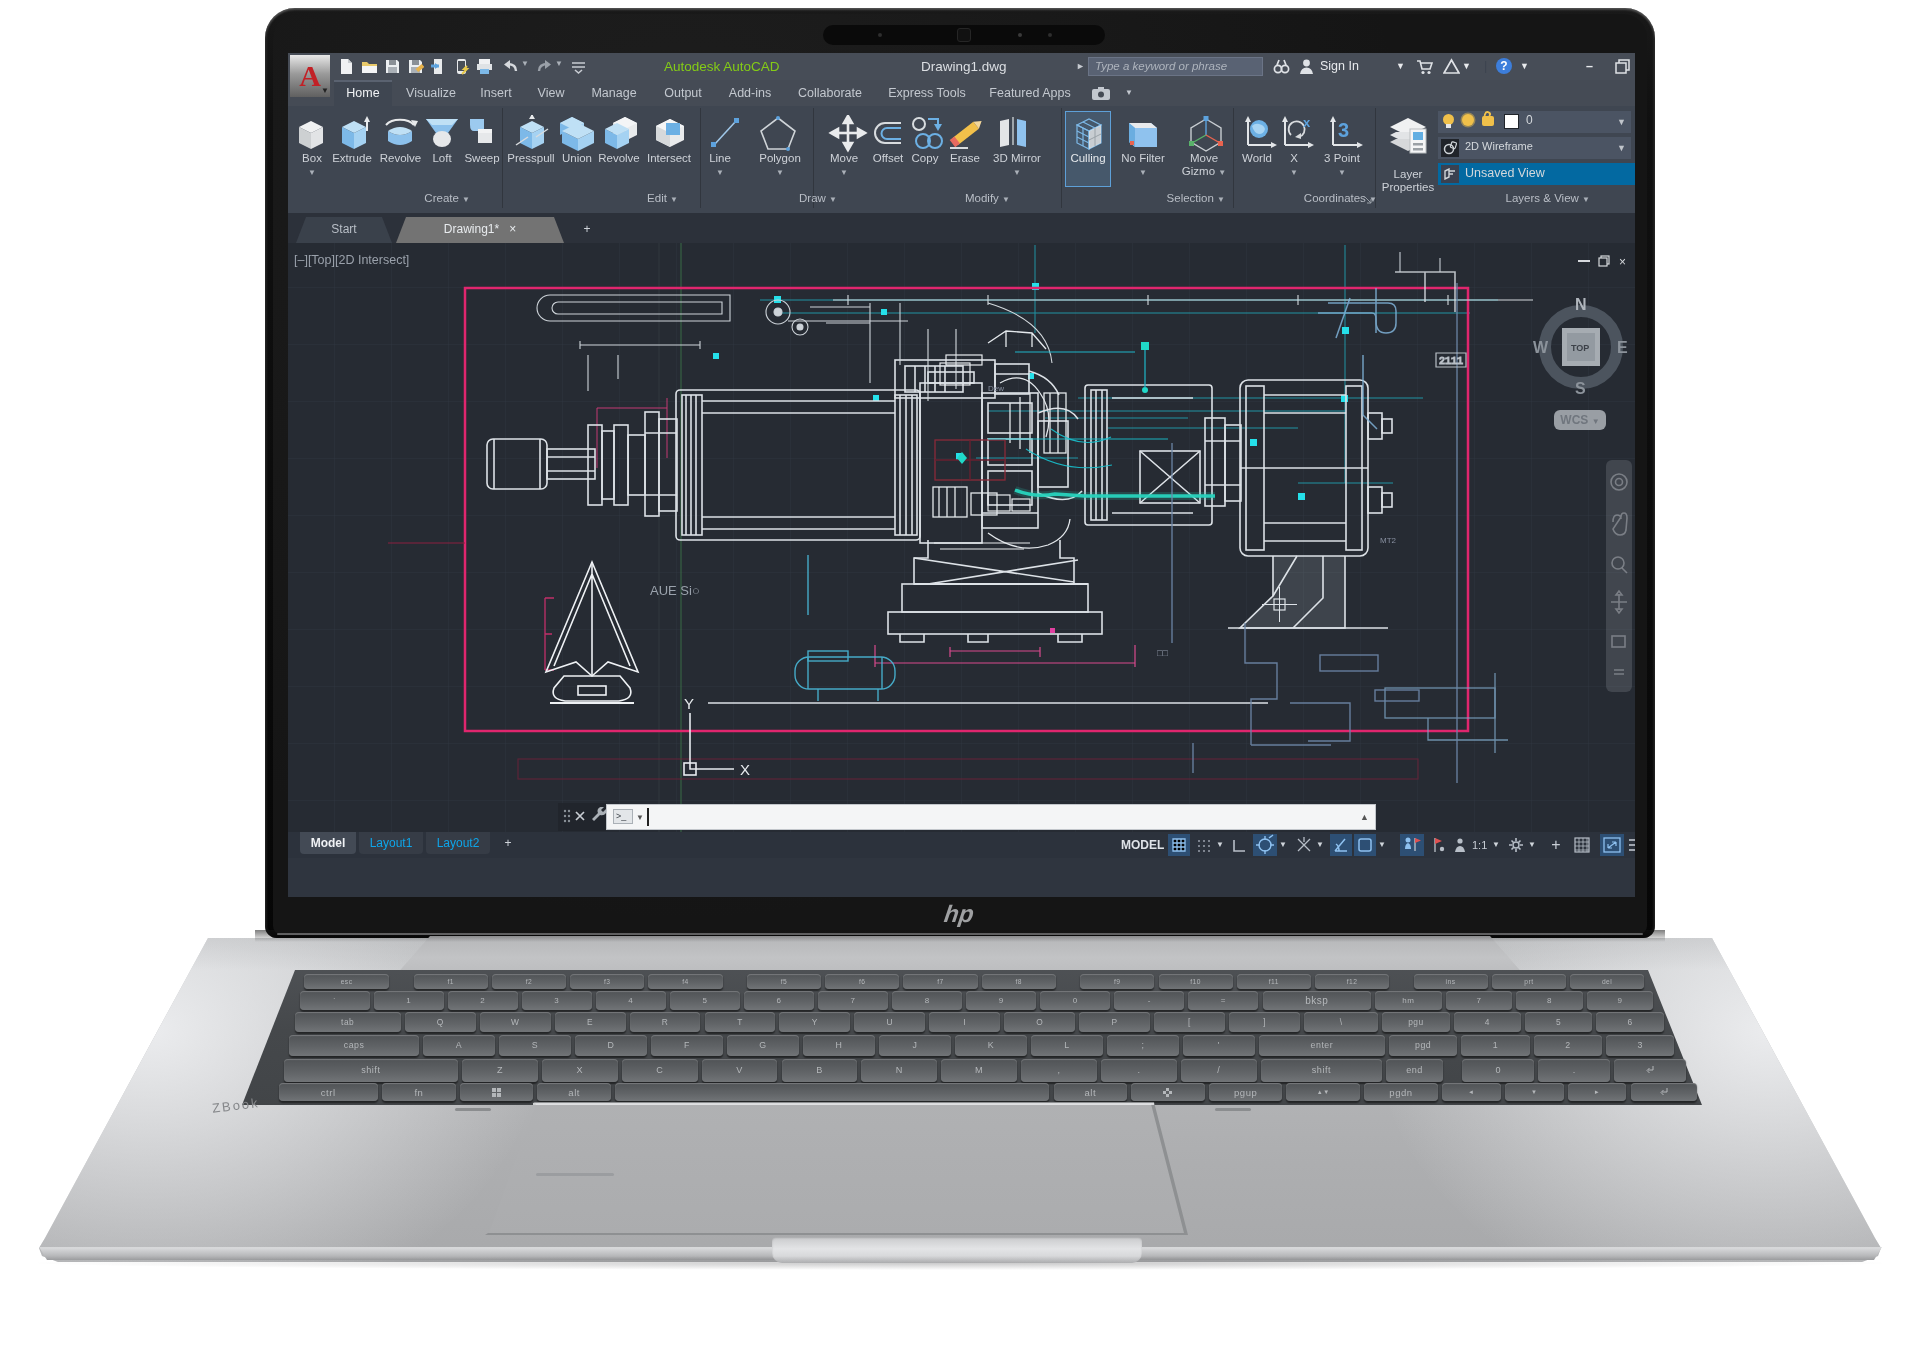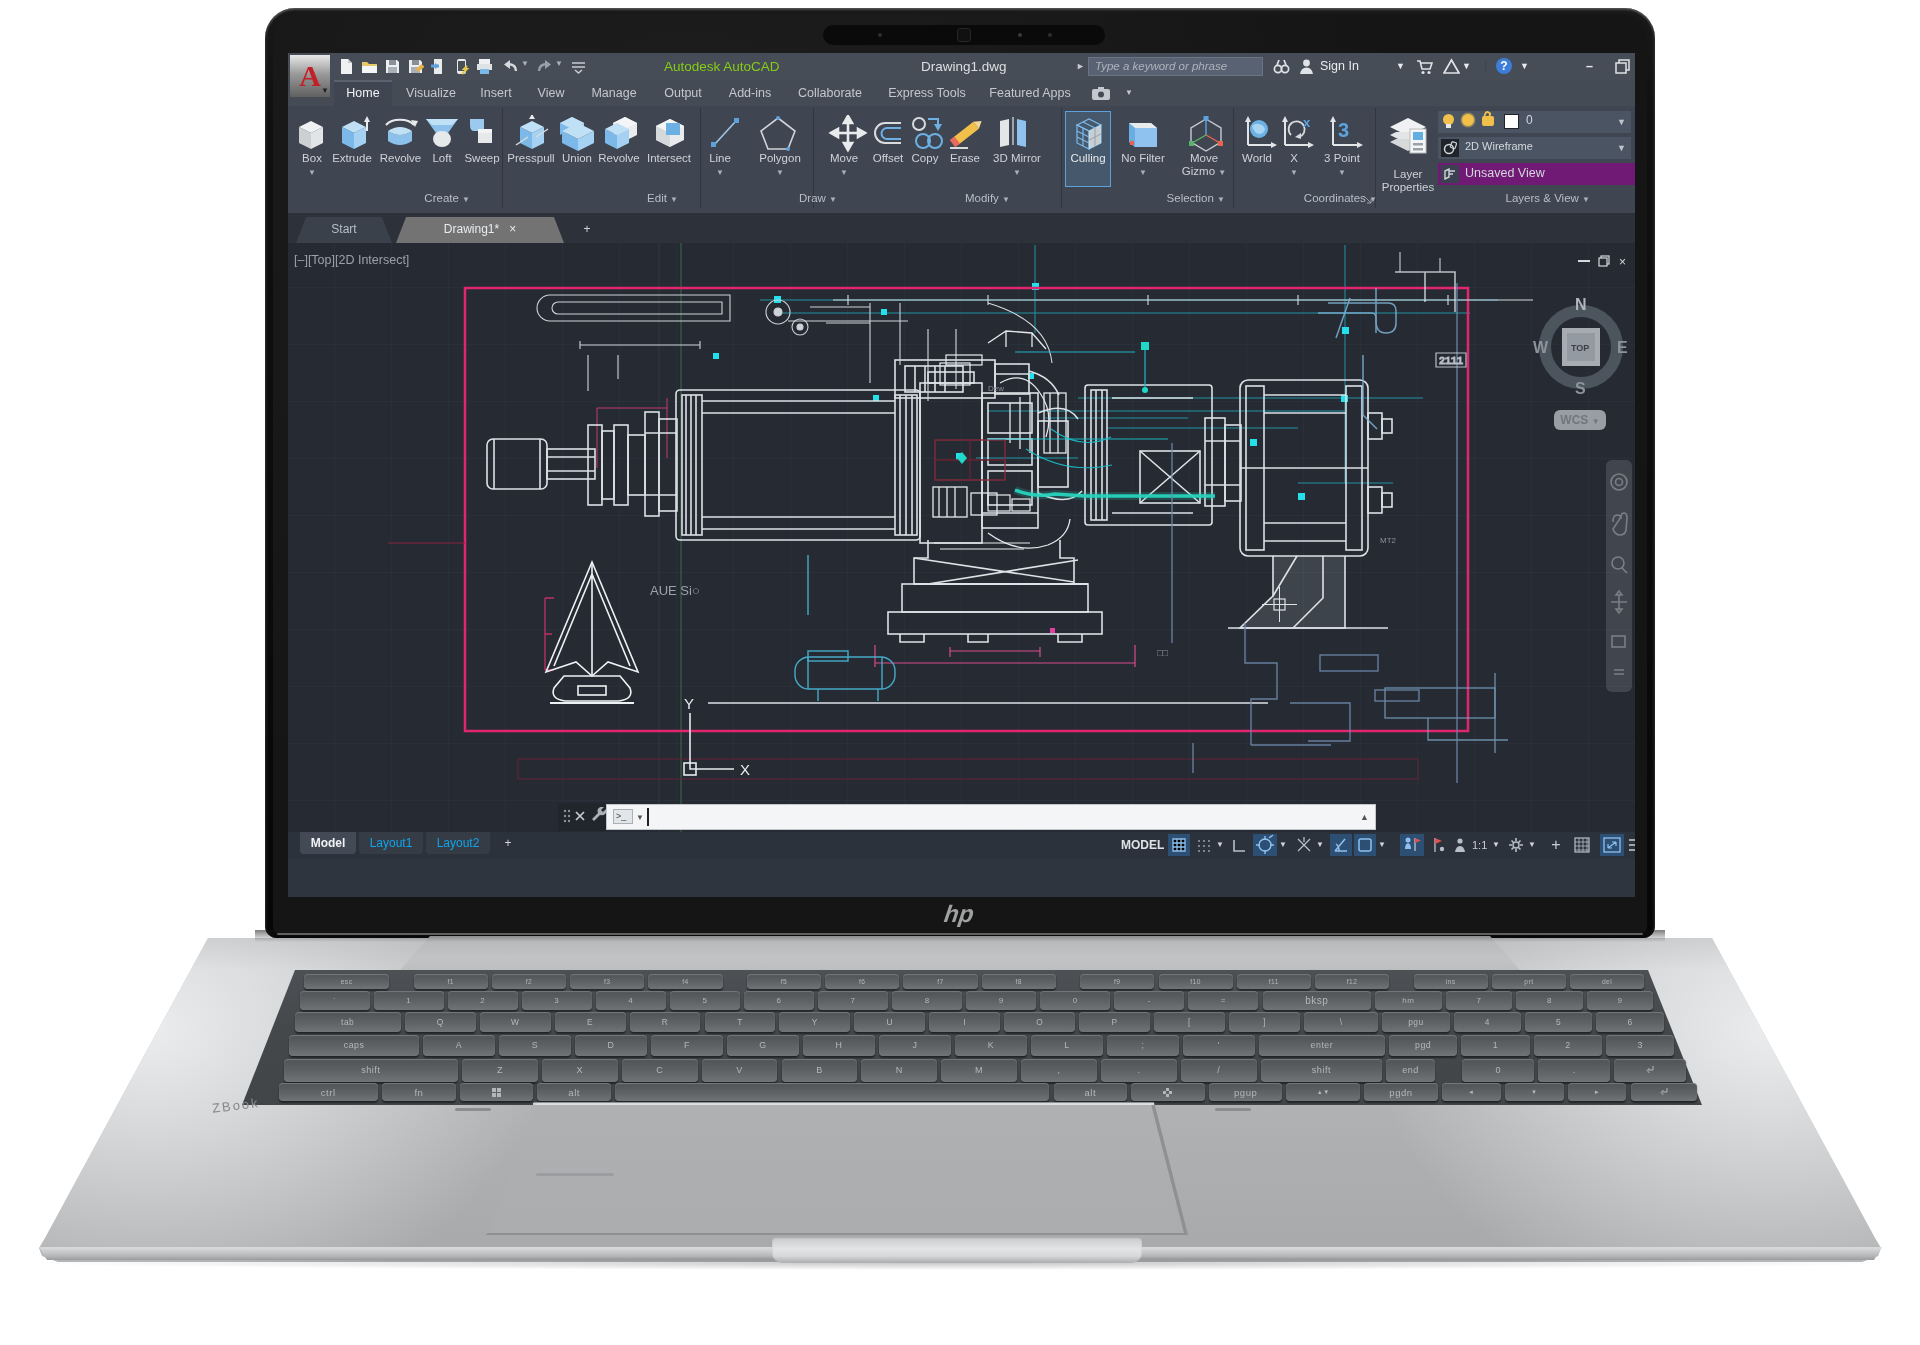--- a/index.html
+++ b/index.html
@@ -426,21 +426,21 @@
         </div>
 <div class="abs" style="left:1150px;top:31px;width:193px;height:22px;background:#4b5463">
 <span class="abs" style="left:3px;top:2px;width:18px;height:18px;background:#20242a"></span>
 <svg class="abs" style="left:5px;top:4px" width="14" height="14" viewBox="0 0 14 14">
             <circle cx="6" cy="8" r="4.5" fill="none" stroke="#cfd4d8" stroke-width="1.5"></circle>
             <rect x="8" y="1" width="5" height="6" rx="1" fill="none" stroke="#cfd4d8" stroke-width="1.2" transform="rotate(18 10 4)"></rect>
           </svg>
 <span class="abs" style="left:27px;top:3px;color:#d4d8dc;font-size:11px">2D Wireframe</span>
 <span class="abs" style="right:5px;top:6px;color:#c0c5cb;font-size:9px">▼</span>
         </div>
-<div class="abs" style="left:1150px;top:57px;width:224px;height:22px;background:#701a75">
+<div class="abs" style="left:1150px;top:57px;width:224px;height:22px;background:#0369a1">
 <span class="abs" style="left:3px;top:2px;width:18px;height:18px;background:#3a4150"></span>
 <svg class="abs" style="left:6px;top:5px" width="12" height="12" viewBox="0 0 12 12">
             <g stroke="#cfd4d8" stroke-width="1.4" fill="none">
               <path d="M1 11 V3 L5 1 V9 Z M5 3 H11 M5 6 H9"></path>
             </g>
           </svg>
 <span class="abs" style="left:27px;top:3px;color:#d4d8dc;font-size:12.5px">Unsaved View</span>
 <span class="abs" style="right:5px;top:6px;color:#c0c5cb;font-size:9px">▼</span>
         </div>
 </div>
@@ -923,21 +923,21 @@
 <div class="key" style="left:541.9px;top:128.5px;width:75.9px;height:23.0px;font-size:9.1px">X</div>
 <div class="key" style="left:621.8px;top:128.5px;width:75.9px;height:23.0px;font-size:9.1px">C</div>
 <div class="key" style="left:701.6px;top:128.5px;width:75.9px;height:23.0px;font-size:9.1px">V</div>
 <div class="key" style="left:781.5px;top:128.5px;width:75.9px;height:23.0px;font-size:9.1px">B</div>
 <div class="key" style="left:861.4px;top:128.5px;width:75.9px;height:23.0px;font-size:9.1px">N</div>
 <div class="key" style="left:941.2px;top:128.5px;width:75.9px;height:23.0px;font-size:9.1px">M</div>
 <div class="key" style="left:1021.1px;top:128.5px;width:75.9px;height:23.0px;font-size:9.1px">,</div>
 <div class="key" style="left:1101.0px;top:128.5px;width:75.9px;height:23.0px;font-size:9.1px">.</div>
 <div class="key" style="left:1180.8px;top:128.5px;width:75.9px;height:23.0px;font-size:9.1px">/</div>
 <div class="key" style="left:1260.7px;top:128.5px;width:121.4px;height:23.0px;font-size:9.1px">shift</div>
-<div class="key" style="left:1386.1px;top:128.5px;width:49px;height:23.0px;font-size:9.1px">end</div>
+<div class="key" style="left:1386.1px;top:128.5px;width:57px;height:23.0px;font-size:9.1px">end</div>
 <div class="key" style="left:1462.2px;top:128.5px;width:72.1px;height:23.0px;font-size:9.1px">0</div>
 <div class="key" style="left:1538.2px;top:128.5px;width:72.1px;height:23.0px;font-size:9.1px">.</div>
 <div class="key" style="left:1614.3px;top:128.5px;width:72.1px;height:23.0px;font-size:9.1px">
       <svg width="8" height="8" viewBox="0 0 8 8">
         <path d="M7 0 v4 h-5 M3.5 2 L1 4.5 L3.5 7" stroke="currentColor" fill="none"></path>
       </svg>
     </div>
 <div class="key" style="left:278.5px;top:153.0px;width:99.4px;height:18.0px;font-size:9.5px">ctrl</div>
 <div class="key" style="left:382.0px;top:153.0px;width:73.7px;height:18.0px;font-size:9.5px">fn</div>
 <div class="key" style="left:459.6px;top:153.0px;width:73.7px;height:18.0px;font-size:9.5px">

